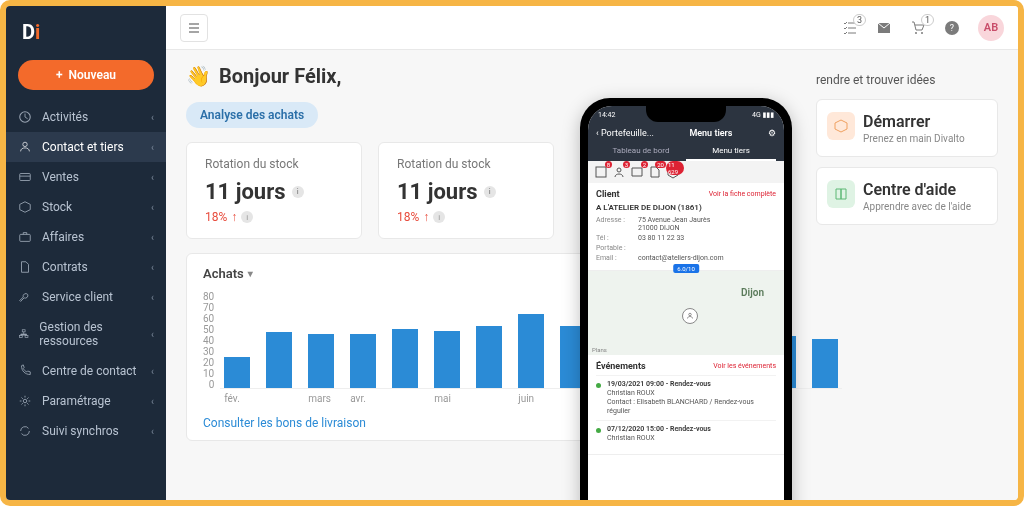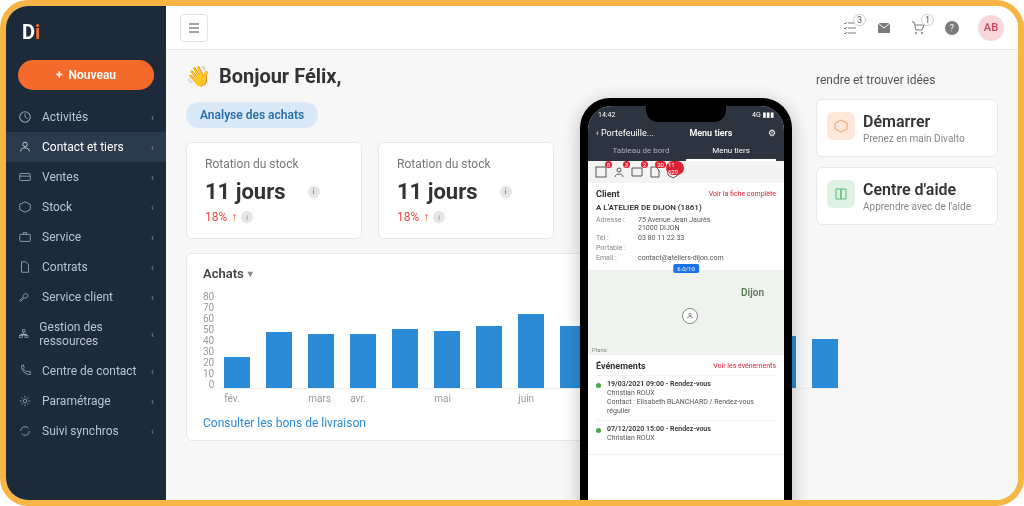--- a/index.html
+++ b/index.html
@@ -1,17 +1,17 @@
 <!DOCTYPE html>
 <html><head>
 <meta charset="utf-8">
 <style>
   * { box-sizing: border-box; margin: 0; padding: 0; font-family: -apple-system, BlinkMacSystemFont, "Segoe UI", Roboto, sans-serif; }
   body { background: #fff; width: 1024px; height: 506px; overflow: hidden; }
-  .frame { width: 1024px; height: 506px; border: 6px solid #f6b545; border-radius: 28px; position: relative; overflow: hidden; background: #f7f7f7; }
+  .frame { width: 1024px; height: 506px; border: 6px solid #f6b545; border-radius: 10px; position: relative; overflow: hidden; background: #f7f7f7; }
   .app { display: flex; height: 100%; }
   .sidebar { width: 160px; background: #1d2a3a; color: #b8c3d1; display: flex; flex-direction: column; font-size: 12px; }
   .logo { padding: 14px 16px 10px; font-weight: 700; font-size: 20px; }
   .logo .d { color: #fff; }
   .logo .i { color: #f36a2b; }
   .new-btn { margin: 6px 12px 12px; background: #f36a2b; color: #fff; border-radius: 18px; padding: 8px 0; text-align: center; font-size: 12px; font-weight: 600; display: flex; align-items: center; justify-content: center; gap: 6px; cursor: pointer; }
   .nav-item { display: flex; align-items: center; gap: 10px; padding: 8px 12px; cursor: pointer; position: relative; }
   .nav-item.active { background: #2c3a4d; color: #fff; }
   .nav-item .chev { margin-left: auto; font-size: 10px; color: #7a8799; }
   .nav-item svg { width: 14px; height: 14px; opacity: .8; }
@@ -27,21 +27,21 @@
   .content { padding: 14px 20px; overflow: hidden; position: relative; flex: 1; }
   .greeting { font-size: 20px; font-weight: 700; color: #333; display: flex; align-items: center; gap: 8px; margin-bottom: 14px; }
   .wave { font-size: 20px; }
   .tabs { display: flex; gap: 8px; margin-bottom: 14px; }
   .tab { padding: 6px 14px; border-radius: 16px; font-size: 12px; cursor: pointer; }
   .tab.active { background: #d9e9f7; color: #2b6fa8; font-weight: 600; }
   .tab.inactive { background: #efefef; color: #666; }
   .cards-row { display: flex; gap: 16px; margin-bottom: 14px; }
   .card { background: #fff; border: 1px solid #e8e8e8; border-radius: 6px; padding: 14px 18px; flex: 0 0 176px; }
   .card-title { color: #777; font-size: 12px; margin-bottom: 8px; }
-  .card-big { font-size: 22px; font-weight: 700; color: #333; display: flex; align-items: center; gap: 22px; }
+  .card-big { font-size: 22px; font-weight: 700; color: #333; display: flex; align-items: center; gap: 6px; }
   .info-dot { width: 12px; height: 12px; border-radius: 50%; background: #e5e5e5; color: #999; font-size: 8px; display: inline-flex; align-items: center; justify-content: center; }
   .card-delta { color: #e84c3d; font-size: 12px; margin-top: 6px; display: flex; align-items: center; gap: 4px; }
   .side-panel { position: absolute; right: 20px; top: 22px; width: 182px; display: flex; flex-direction: column; gap: 10px; }
   .side-card { background: #fff; border: 1px solid #e8e8e8; border-radius: 6px; padding: 12px 10px 12px 46px; position: relative; }
   .side-card .ic { position: absolute; left: 10px; top: 12px; width: 28px; height: 28px; border-radius: 6px; display: flex; align-items: center; justify-content: center; }
   .side-card .t1 { font-size: 16px; font-weight: 600; color: #333; }
   .side-card .t2 { font-size: 10px; color: #888; margin-top: 2px; }
   .side-title { font-size: 12px; color: #555; line-height: 1.4; }
   .chart-card { background: #fff; border: 1px solid #e8e8e8; border-radius: 6px; padding: 12px 16px 10px; width: 560px; }
   .chart-head { font-size: 13px; font-weight: 600; color: #444; margin-bottom: 8px; display: flex; align-items: center; gap: 4px; }
@@ -125,21 +125,21 @@
             <path d="M2 5l6-3 6 3v6l-6 3-6-3z" fill="none" stroke="currentColor"></path>
           </svg>
         <span>Stock</span>
         <span class="chev">‹</span>
       </div>
       <div class="nav-item">
         <svg viewBox="0 0 16 16" fill="currentColor">
             <rect x="2" y="5" width="12" height="8" rx="1" fill="none" stroke="currentColor"></rect>
             <path d="M6 5V3h4v2" fill="none" stroke="currentColor"></path>
           </svg>
-        <span>Service</span>
+        <span>Affaires</span>
         <span class="chev">‹</span>
       </div>
       <div class="nav-item">
         <svg viewBox="0 0 16 16" fill="currentColor">
             <path d="M4 2h5l3 3v9H4z" fill="none" stroke="currentColor"></path>
           </svg>
         <span>Contrats</span>
         <span class="chev">‹</span>
       </div>
       <div class="nav-item">

